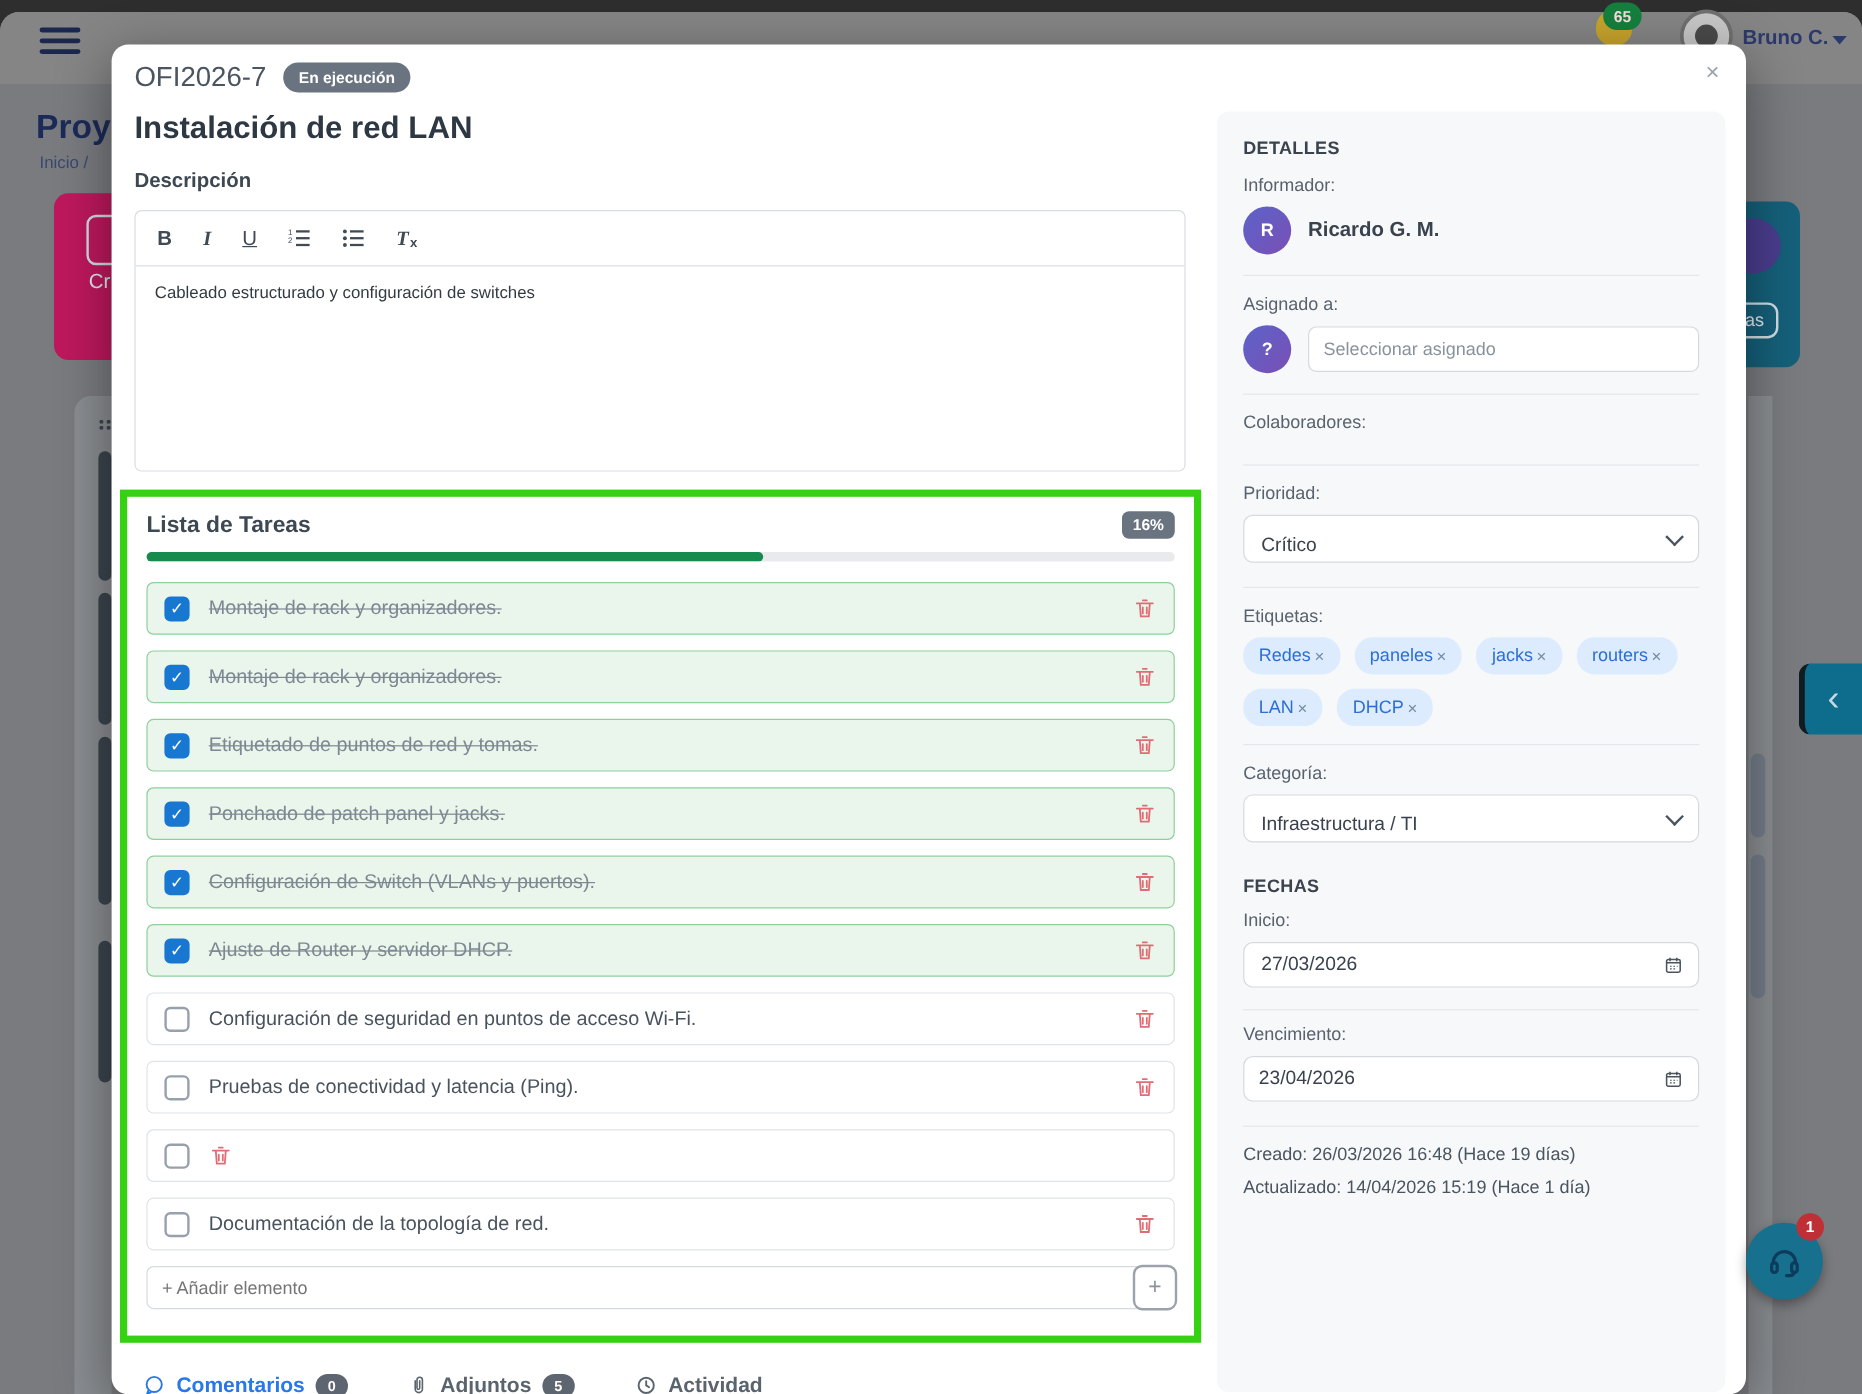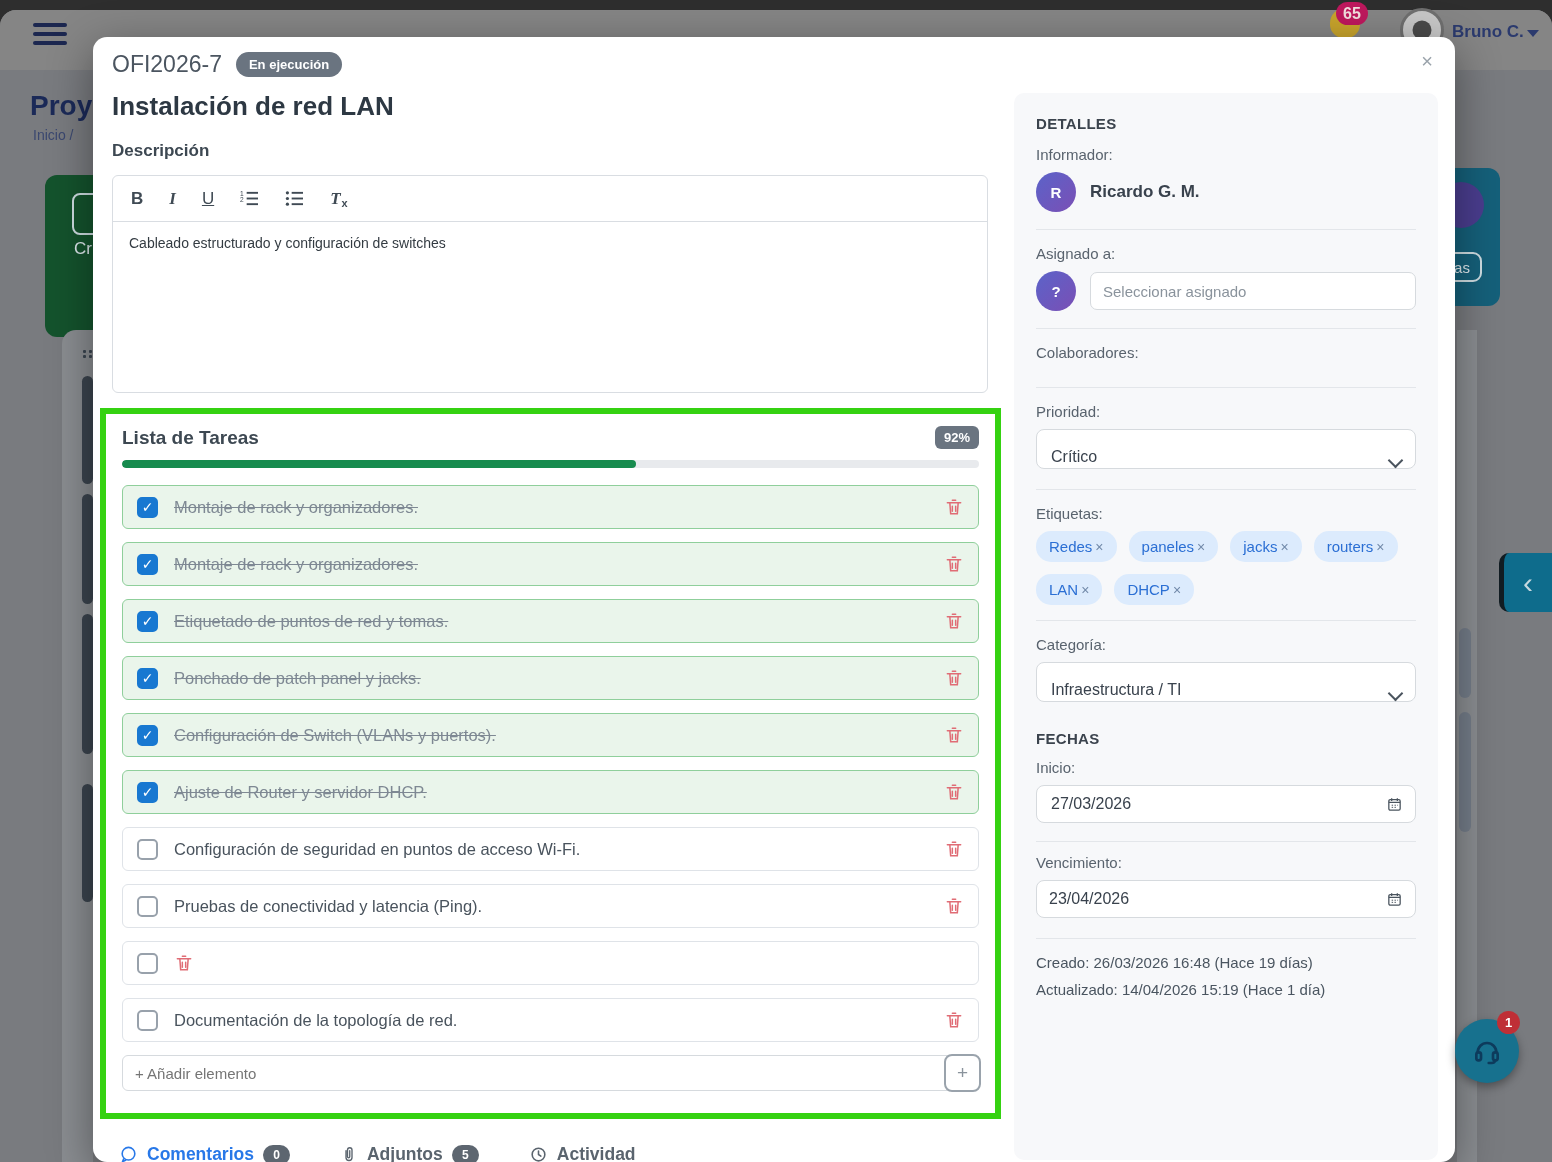--- a/index.html
+++ b/index.html
@@ -7,29 +7,29 @@
     width:1552px;height:1162px;overflow:hidden;position:relative;
     font-family:"Liberation Sans","DejaVu Sans",sans-serif;
     background:#2e2e2e;
   }
   
   #bg-page{position:absolute;left:0;right:0;top:10px;bottom:0;background:#797b7f;border-radius:16px 16px 0 0;}
   #bg-header{position:absolute;left:0;right:0;top:10px;height:60px;background:#858585;border-radius:16px 16px 0 0;}
   #hamburger{position:absolute;left:33px;top:23px;width:34px;cursor:pointer;}
   #hamburger div{height:4px;background:#1c2750;border-radius:2px;margin-bottom:5px;}
   #bell{position:absolute;left:1330px;top:8px;width:30px;height:30px;background:#c8a42c;border-radius:50% 50% 45% 45%;}
-  #notif-badge{position:absolute;left:1336px;top:2px;min-width:20px;height:23px;padding:0 6px;background:#be185d;color:#f2dede;
-    font-size:16px;font-weight:bold;border-radius:12px;display:flex;align-items:center;justify-content:center;}
+  #notif-badge{position:absolute;left:1336px;top:2px;min-width:20px;height:23px;padding:0 6px;background:#15803d;color:#f2dede;
+    font-size:13px;font-weight:bold;border-radius:12px;display:flex;align-items:center;justify-content:center;}
   #tb-avatar{position:absolute;left:1400px;top:8px;width:44px;height:44px;border-radius:50%;background:#c7c7c7;border:3px solid #6f6f6f;box-sizing:border-box;}
   #tb-avatar .inner{position:absolute;left:50%;top:50%;transform:translate(-50%,-50%);width:19px;height:19px;border-radius:50%;background:#4a4a4a;}
   #user-name{position:absolute;left:1452px;top:22px;font-size:17px;font-weight:bold;color:#2b3a6e;}
   #user-caret{position:absolute;left:1527px;top:30px;width:0;height:0;border-left:6px solid transparent;border-right:6px solid transparent;border-top:7px solid #2b3a6e;}
   #bg-title{position:absolute;left:30px;top:90px;font-size:28px;font-weight:bold;color:#1b2a58;}
   #bg-crumb{position:absolute;left:33px;top:127px;font-size:14px;color:#3b4870;}
-  #bg-teal-left{position:absolute;left:45px;top:175px;width:48px;height:162px;background:#14532d;border-radius:12px 0 0 12px;}
+  #bg-teal-left{position:absolute;left:45px;top:161px;width:48px;height:139px;background:#be185d;border-radius:12px 0 0 12px;}
   #bg-teal-left .iconbox{position:absolute;left:27px;top:18px;width:40px;height:38px;border:2px solid #cfdde2;border-radius:8px;}
   #bg-teal-left .lbl{position:absolute;left:29px;top:64px;color:#dfe9ee;font-size:17px;}
   #bg-card-left{position:absolute;left:62px;top:330px;width:31px;height:832px;background:#8a8d91;border-radius:14px 0 0 0;}
   .griddots{position:absolute;left:21px;top:20px;width:14px;display:grid;grid-template-columns:repeat(3,4px);grid-gap:2px;}
   .griddots i{width:3px;height:3px;background:#3a4550;border-radius:1px;}
   .bg-bar{position:absolute;left:82px;width:11px;border-radius:6px;background:#3b444e;}
   #bg-strip-right{position:absolute;left:1457px;top:330px;width:20px;height:832px;background:#8a8d91;}
   .bg-bar-r{position:absolute;left:1459px;width:12px;border-radius:6px;background:#747d89;}
   #bg-teal-right{position:absolute;left:1437px;top:168px;width:63px;height:138px;background:#15607a;border-radius:0 12px 12px 0;}
   #bg-teal-right .pcircle{position:absolute;left:1px;top:14px;width:46px;height:46px;border-radius:50%;background:#4a3d8e;}
@@ -95,22 +95,22 @@
   .d-label{font-size:15px;color:#59636e;margin-bottom:9px;}
   .d-hr{border:none;border-top:1px solid #e3e6ea;margin:0 0 15px 0;}
   .person-row{display:flex;align-items:center;gap:14px;margin-bottom:17px;}
   .avatar{width:40px;height:40px;border-radius:50%;background:linear-gradient(135deg,#5b63c9,#7a4fb5);color:#fff;
     font-size:15px;font-weight:bold;display:flex;align-items:center;justify-content:center;flex:none;}
   .person-name{font-size:17px;font-weight:bold;color:#39424d;}
   .d-input{border:1px solid #d6dade;border-radius:7px;background:#fff;height:38px;font-size:15px;color:#39424d;
     padding:0 12px;outline:none;font-family:inherit;box-sizing:border-box;}
   .d-input::placeholder{color:#8a939c;}
   .assignee-input{flex:1;}
-  .d-select{border:1px solid #d6dade;border-radius:8px;background:#fff;height:40px;display:flex;align-items:flex-end;
-    justify-content:space-between;padding:2px 14px;font-size:16px;color:#39424d;cursor:pointer;box-sizing:border-box;}
+  .d-select{border:1px solid #d6dade;border-radius:8px;background:#fff;height:40px;display:flex;align-items:flex-start;
+    justify-content:space-between;padding:16px 14px;font-size:16px;color:#39424d;cursor:pointer;box-sizing:border-box;}
   .chev{width:9px;height:9px;border-right:2px solid #4a545e;border-bottom:2px solid #4a545e;transform:rotate(45deg);margin-top:-4px;}
   #tags-wrap{display:flex;flex-wrap:wrap;gap:12px;margin-bottom:15px;}
   .tag{background:#dcebfd;border-radius:15px;padding:7px 13px;font-size:15px;color:#2b6fd4;display:flex;align-items:center;gap:3px;}
   .tag .x{color:#7189a9;font-size:14px;cursor:pointer;}
   .date-box{border:1px solid #d6dade;border-radius:8px;background:#fff;height:38px;display:flex;align-items:center;
     justify-content:space-between;padding:0 12px;font-size:16px;color:#39424d;box-sizing:border-box;}
   .meta-line{font-size:15px;color:#4a5560;margin-bottom:10px;}.mb20{margin-bottom:20px;}
   .mb26{margin-bottom:26px;}.mb28{margin-bottom:28px;}.mb12{margin-bottom:12px;}.mb18{margin-bottom:18px;padding-left:14px;}
 </style>
 </head>
@@ -213,21 +213,21 @@
           <span>T</span>
           <sub>x</sub>
         </span>
     </div>
     <div id="editor-body">Cableado estructurado y configuración de switches</div>
   </div>
 
   <div id="checklist">
     <div id="cl-head">
       <span id="cl-title">Lista de Tareas</span>
-      <span id="cl-percent">92%</span>
+      <span id="cl-percent">16%</span>
     </div>
     <div id="cl-progress">
         <div id="cl-progress-fill" style="width: 60%;"></div>
       </div>
     <div id="task-rows">
         <div class="task-row checked">
           <div class="cbox">✓</div>
           <span class="task-label">Montaje de rack y organizadores.</span>
           <span class="trash-btn">
             <svg width="20" height="20" viewBox="0 0 24 24" fill="none" stroke="#e06c75" stroke-width="1.8" stroke-linecap="round">

